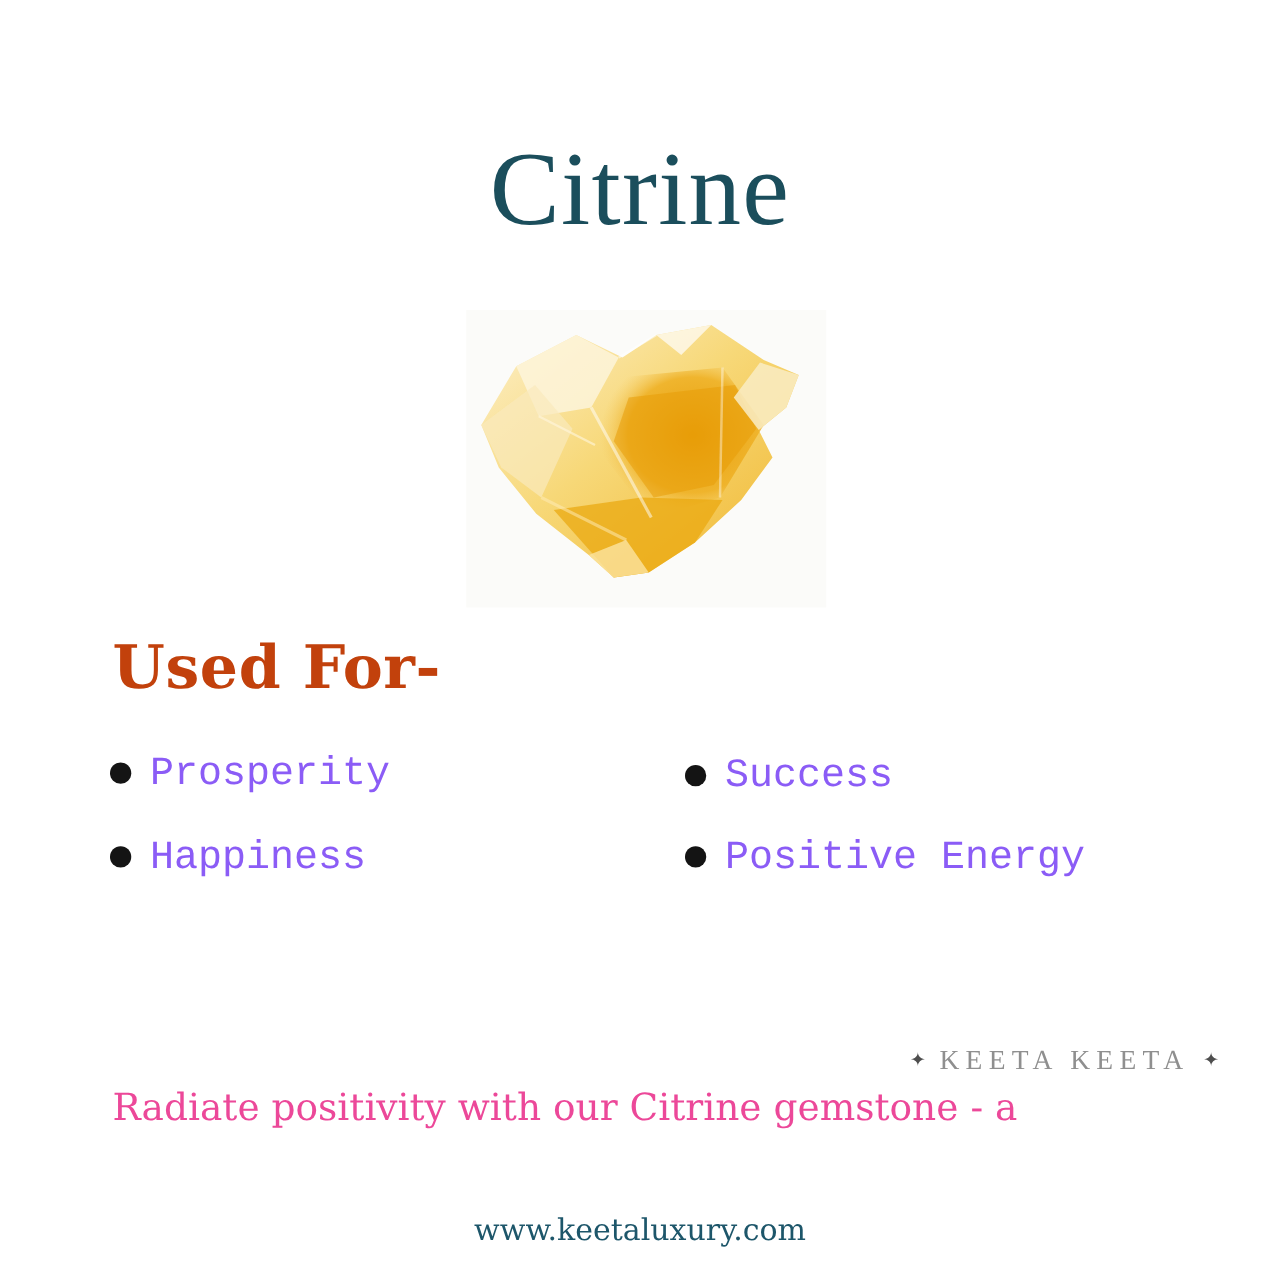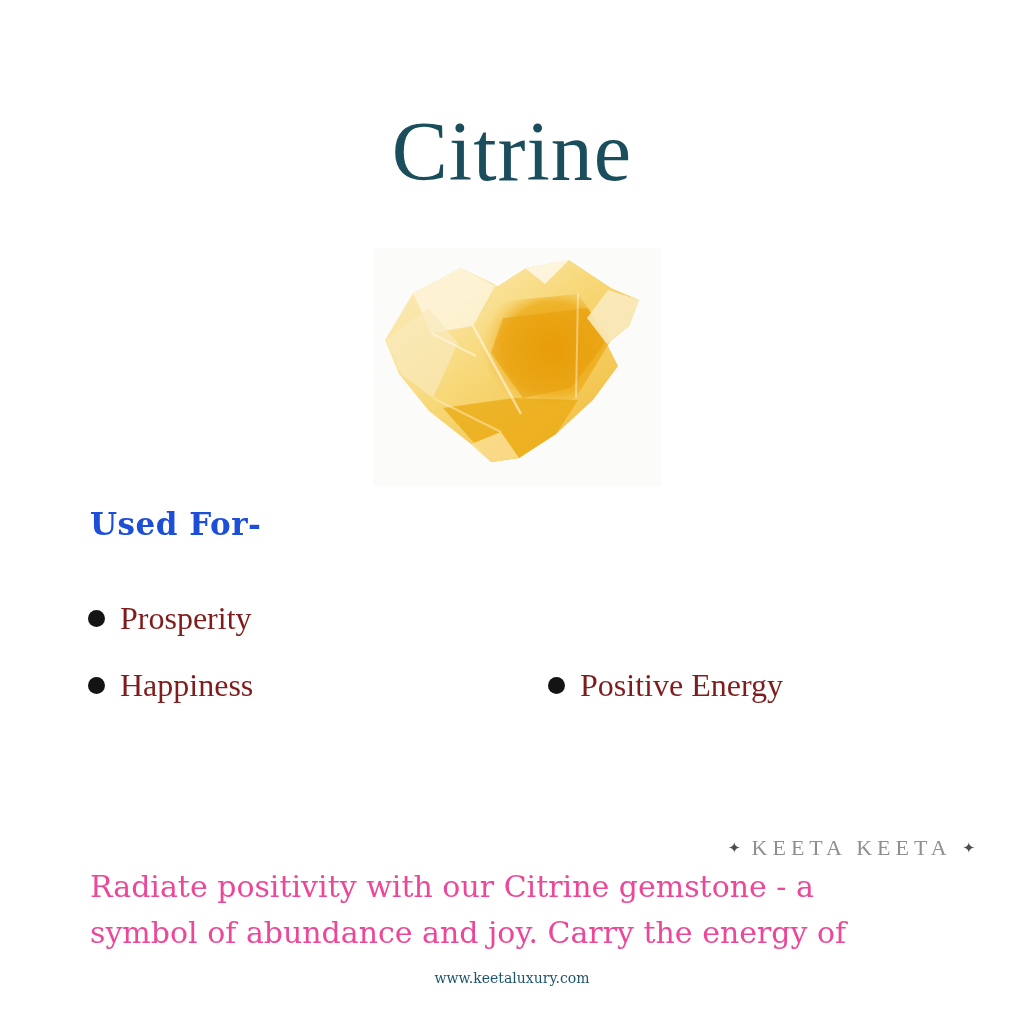--- a/index.html
+++ b/index.html
@@ -33,44 +33,44 @@
     width: 288px;
     height: 238px;
     background: #fbfbf9;
   }
   .gem-wrap svg { width: 100%; height: 100%; display: block; }
   .section-heading {
     position: absolute;
     left: 90px;
     font-family: "DejaVu Serif", serif;
     font-weight: 700;
-    font-size: 31px;
-    color: #1d4ed8;
+    font-size: 48px;
+    color: #c2410c;
     letter-spacing: 0.5px;
   }
   .heading-used-for { top: 506px; }
   .heading-affirmation { top: 758px; }
   .bullet-item {
     position: absolute;
     display: flex;
     align-items: center;
     gap: 15px;
     white-space: nowrap;
   }
   .bullet-dot {
     width: 17px;
     height: 17px;
     border-radius: 50%;
     background: #141414;
     flex: 0 0 auto;
   }
   .bullet-label {
-    font-family: Liberation Serif, serif;
+    font-family: Liberation Mono, monospace;
     font-size: 32px;
-    color: #7f1d1d;
+    color: #8b5cf6;
   }
   .bi-0 { left: 88px;  top: 600px; }
   .bi-1 { left: 548px; top: 602px; }
   .bi-2 { left: 88px;  top: 667px; }
   .bi-3 { left: 548px; top: 667px; }
   .affirmation-text {
     position: absolute;
     left: 90px;
     top: 864px;
     width: 790px;
@@ -102,21 +102,21 @@
     color: #4e4e4e;
   }
   .affirmation-text, .bullet-item, .section-heading, .page-title, .site-url { z-index: 1; }
   .site-url {
     position: absolute;
     top: 970px;
     left: 0;
     width: 100%;
     text-align: center;
     font-family: "DejaVu Serif", serif;
-    font-size: 14px;
+    font-size: 24px;
     color: #1d566a;
   }
 </style>
 </head>
 <body>
 
 <div class="canvas">
 
   <h1 class="page-title">Citrine</h1>
 
@@ -157,36 +157,39 @@
       <polyline points="122,38 152,20" fill="none" stroke="#ffffff" stroke-width="2" opacity="0.5"></polyline>
     </svg>
   </div>
 
   <h2 class="section-heading heading-used-for">Used For-</h2>
 
   <div class="bullet-item bi-0">
     <span class="bullet-dot"></span>
     <span class="bullet-label">Prosperity</span>
   </div>
+  <div class="bullet-item bi-1">
+    <span class="bullet-dot"></span>
+    <span class="bullet-label">Success</span>
+  </div>
   <div class="bullet-item bi-3">
     <span class="bullet-dot"></span>
     <span class="bullet-label">Positive Energy</span>
   </div>
   <div class="bullet-item bi-2">
     <span class="bullet-dot"></span>
     <span class="bullet-label">Happiness</span>
   </div>
 
 
   <div class="watermark">
     <span class="wm-diamond">✦</span>
     <span class="wm-text">KEETA KEETA</span>
     <span class="wm-diamond">✦</span>
   </div>
 
   <div class="affirmation-text">
     <div class="line">Radiate positivity with our Citrine gemstone - a</div>
-    <div class="line">symbol of abundance and joy. Carry the energy of</div>
   </div>
 
   <div class="site-url">www.keetaluxury.com</div>
 
 </div>
 
 </body></html>

